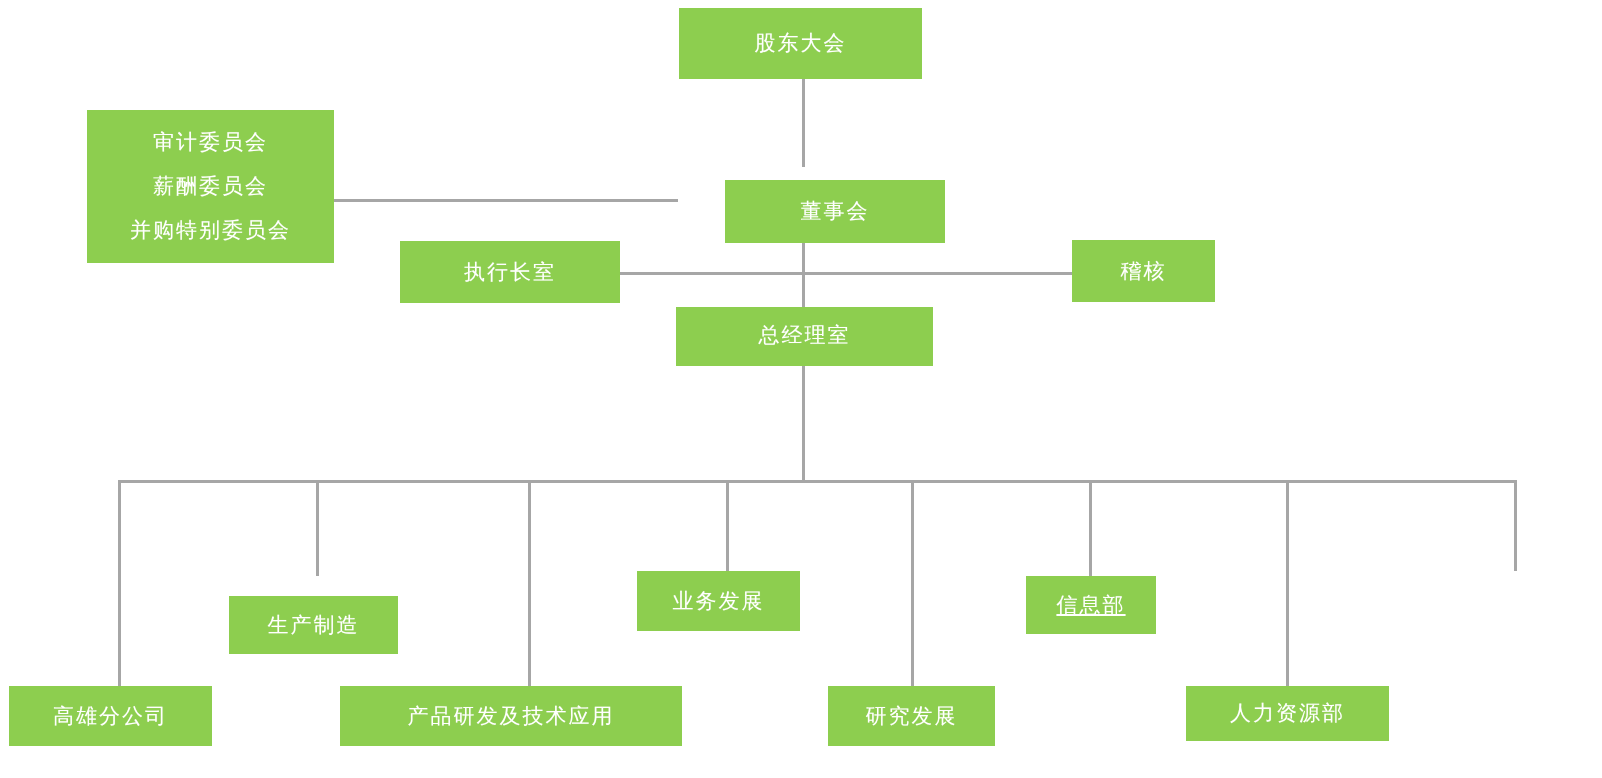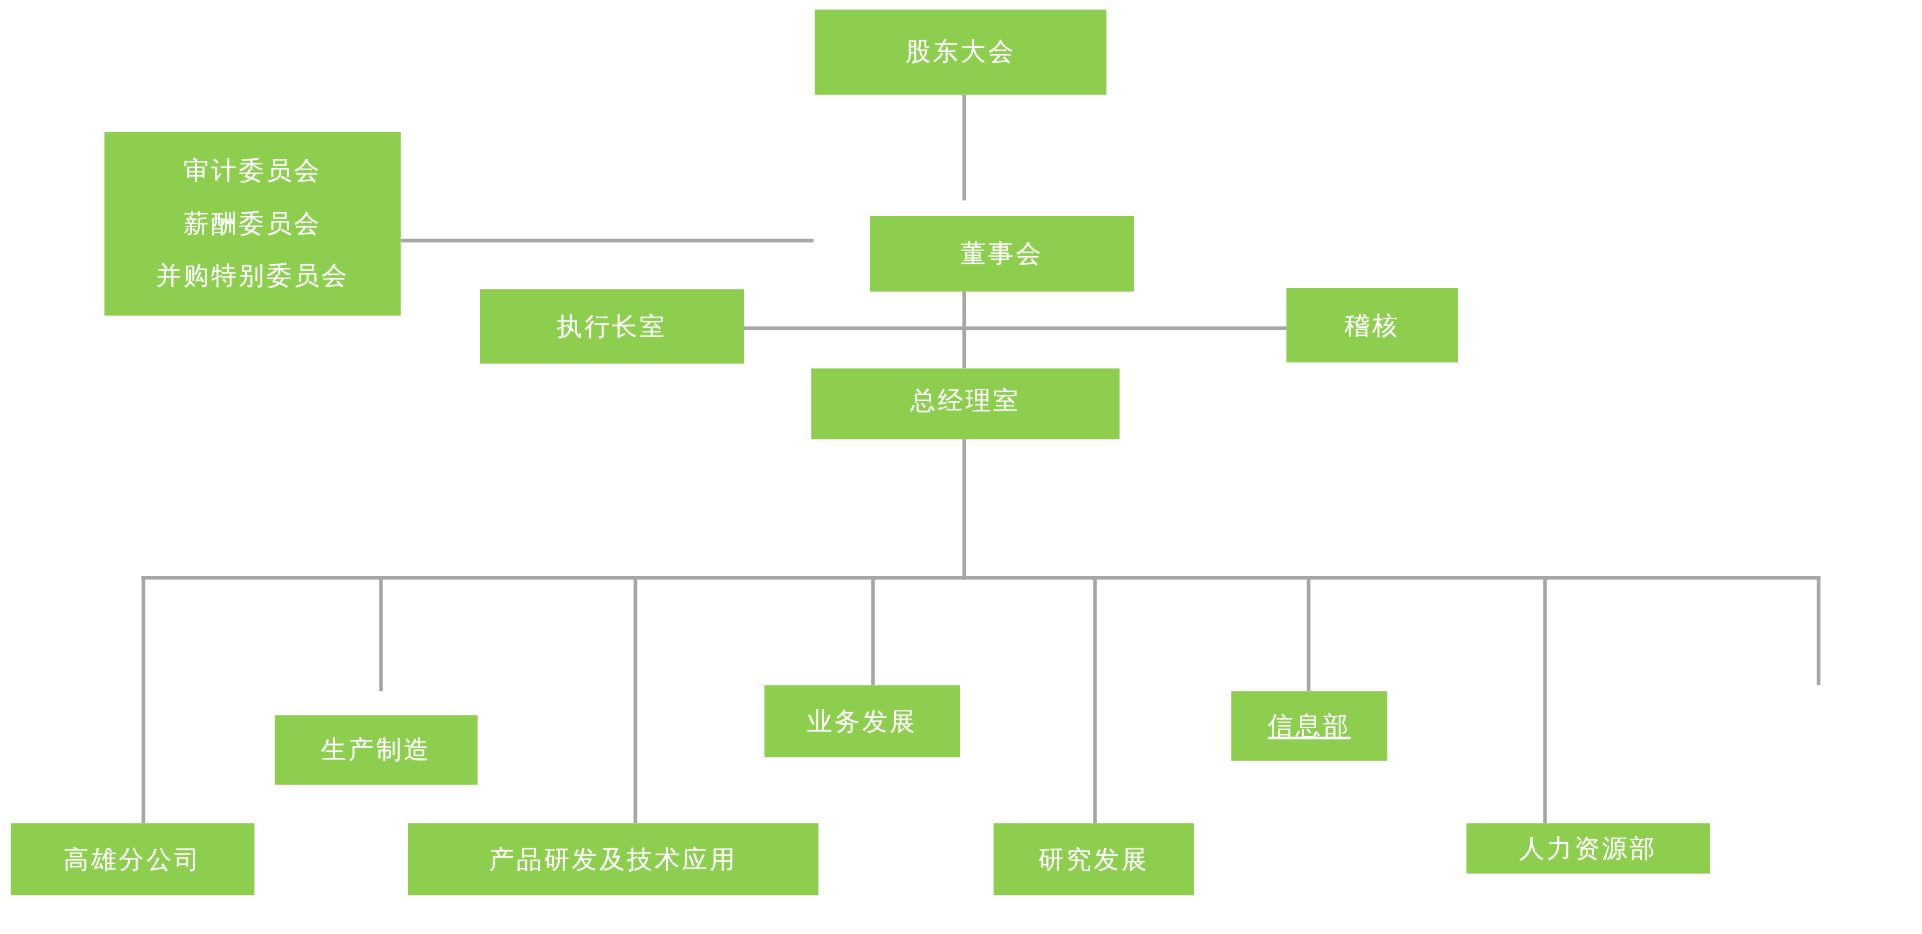--- a/index.html
+++ b/index.html
@@ -96,16 +96,16 @@
   <div class="node" style="left:229px; top:576px; width:169px; height:58px;margin-top:20px;">生产制造</div>
 
   <div class="node" style="left:340px; top:686px; width:342px; height:60px;">产品研发及技术应用</div>
 
   <div class="node" style="left:828px; top:686px; width:167px; height:60px;">研究发展</div>
 
   <div class="node" style="left:637px; top:571px; width:163px; height:60px;">业务发展</div>
 
   <div class="node" style="left:1026px; top:576px; width:130px; height:58px;text-decoration:underline;">信息部</div>
 
-  <div class="node" style="left:1222px; top:686px; width:203px; height:42px;">人力资源部</div>
+  <div class="node" style="left:1186px; top:686px; width:203px; height:55px;">人力资源部</div>
 
 
 </div>
 
 </body></html>

